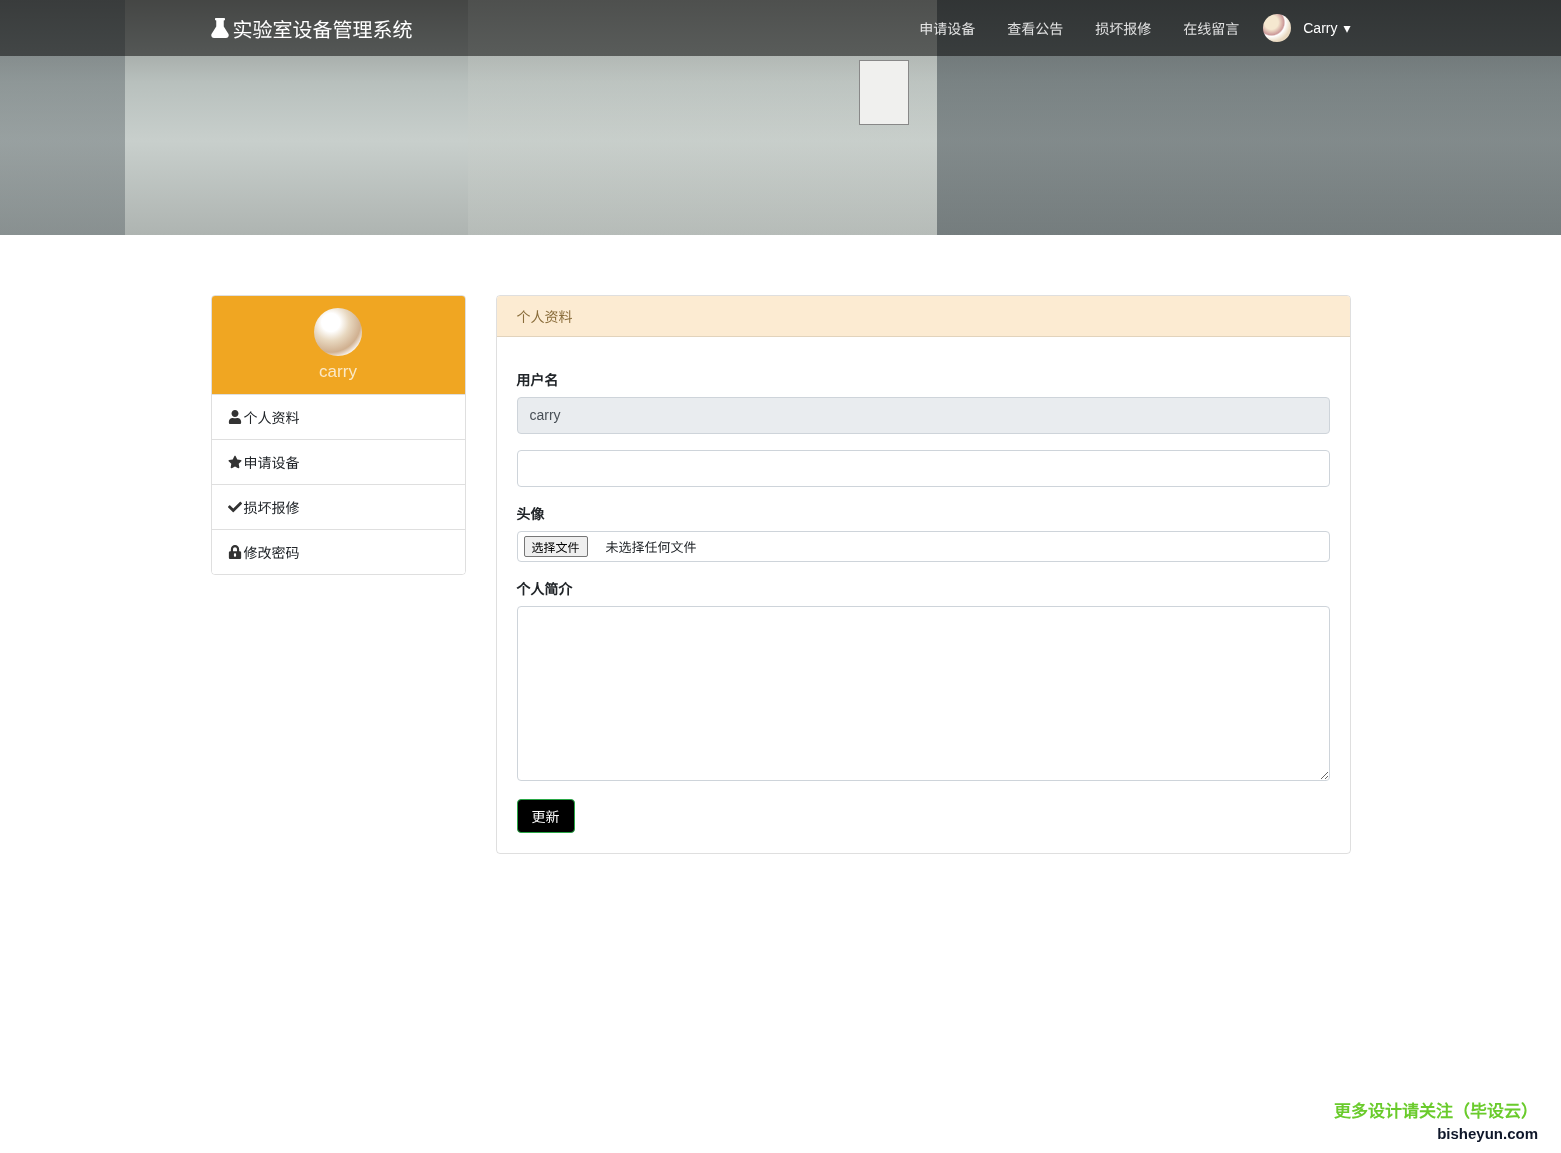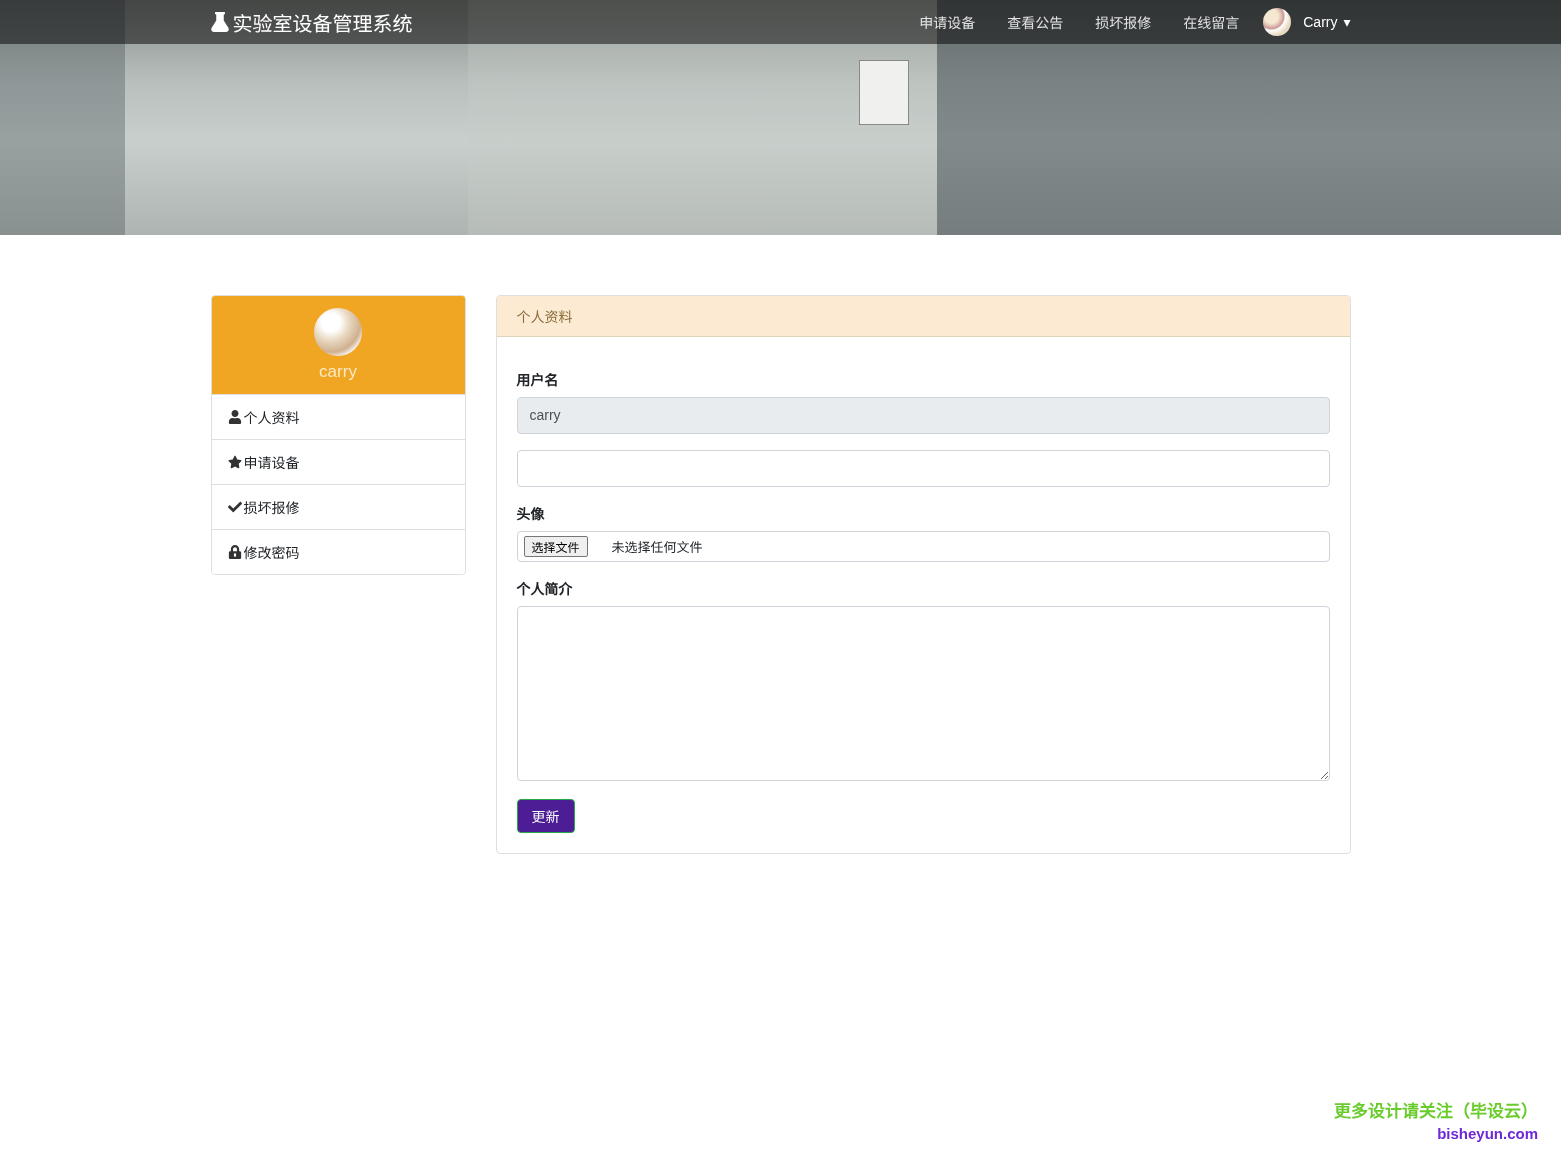--- a/index.html
+++ b/index.html
@@ -6,21 +6,21 @@
 body {
   font-family: -apple-system, BlinkMacSystemFont, "Segoe UI", "Microsoft YaHei", sans-serif;
   background: #fff;
   color: #212529;
 }
 
 
 .navbar {
   position: absolute;
   top: 0; left: 0; right: 0;
-  height: 44px;
+  height: 56px;
   background: rgba(0,0,0,0.5);
   display: flex;
   align-items: center;
   padding: 0 16px;
   z-index: 10;
 }
 .navbar-inner {
   width: 1140px;
   margin: 0 auto;
   display: flex;
@@ -161,37 +161,37 @@
 }
 .form-control:disabled {
   background: #e9ecef;
 }
 .file-input-wrap {
   border: 1px solid #ced4da;
   border-radius: 4px;
   padding: 4px 6px;
   display: flex;
   align-items: center;
-  gap: 24px;
+  gap: 18px;
   font-size: 13px;
 }
 .file-btn {
   font-size: 12px;
   padding: 1px 7px;
   border: 1px solid #767676;
   border-radius: 2px;
   background: #efefef;
   cursor: pointer;
 }
 textarea.form-control {
   height: 175px;
   resize: vertical;
 }
 .btn-submit {
-  background: #4c1d95;
+  background: #000000;
   color: #fff;
   border: 1px solid #28a745;
   padding: 6px 14px;
   border-radius: 4px;
   font-size: 14px;
   cursor: pointer;
 }
 
 
 .watermark {
@@ -199,21 +199,21 @@
   right: 23px;
   bottom: 10px;
   text-align: right;
   font-weight: 700;
   font-size: 17px;
   color: #6acb2c;
   text-shadow: 1px 1px 0 #fff, -1px -1px 0 #fff, 1px -1px 0 #fff, -1px 1px 0 #fff;
   line-height: 1.3;
   pointer-events: none;
 }
-.watermark .url { color: #6d28d9; font-size:15px; }
+.watermark .url { color: #0f172a; font-size:15px; }
 </style>
 </head>
 <body>
 
 <div class="hero">
   <div class="hero-device"></div>
 </div>
 
 <nav class="navbar">
   <div class="navbar-inner">

